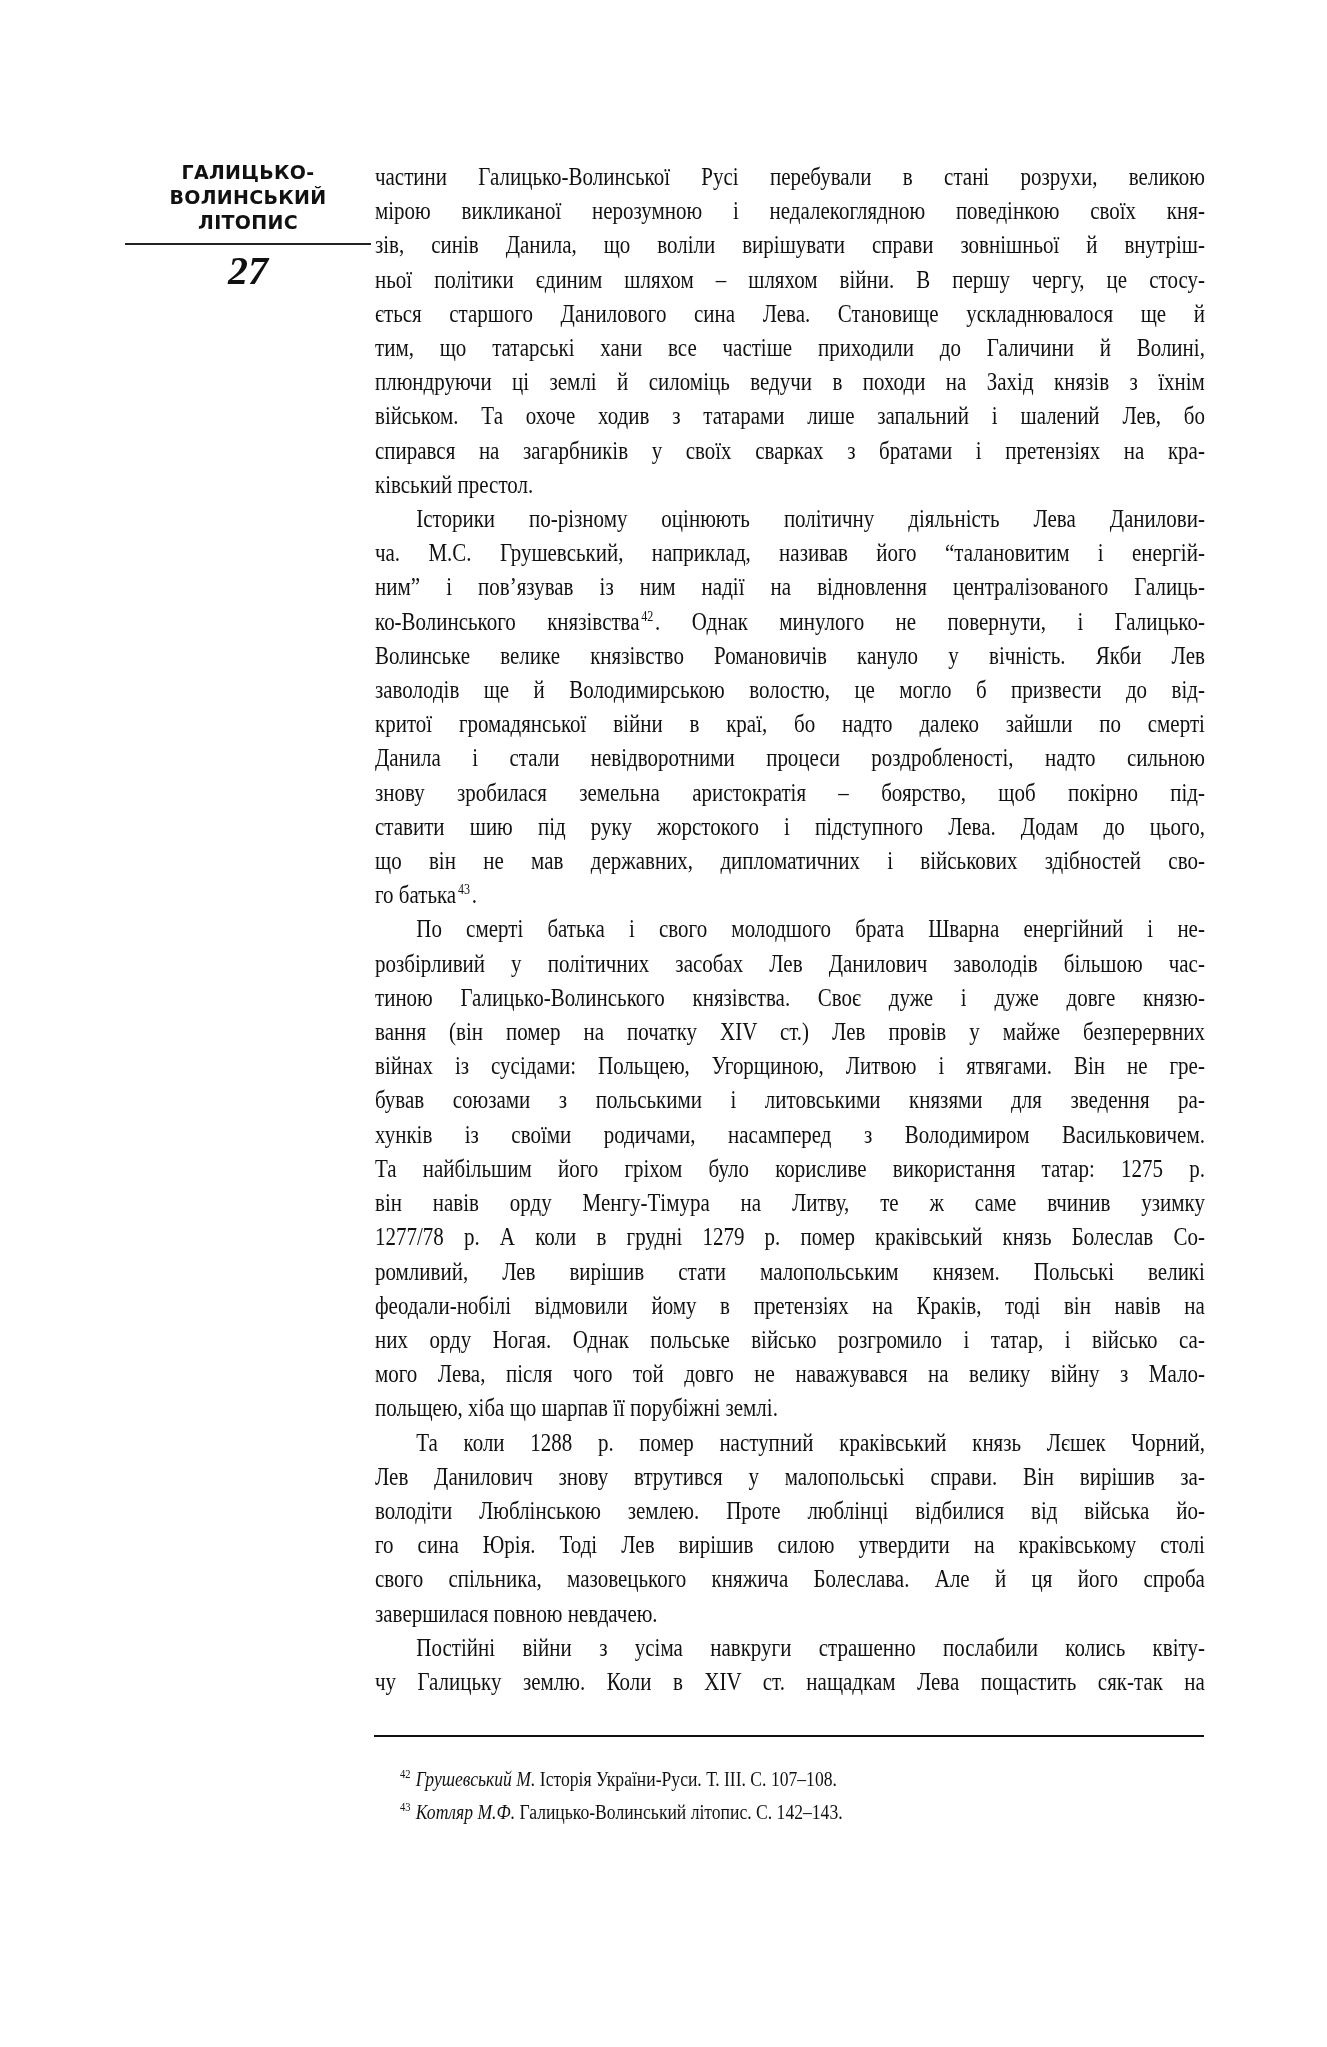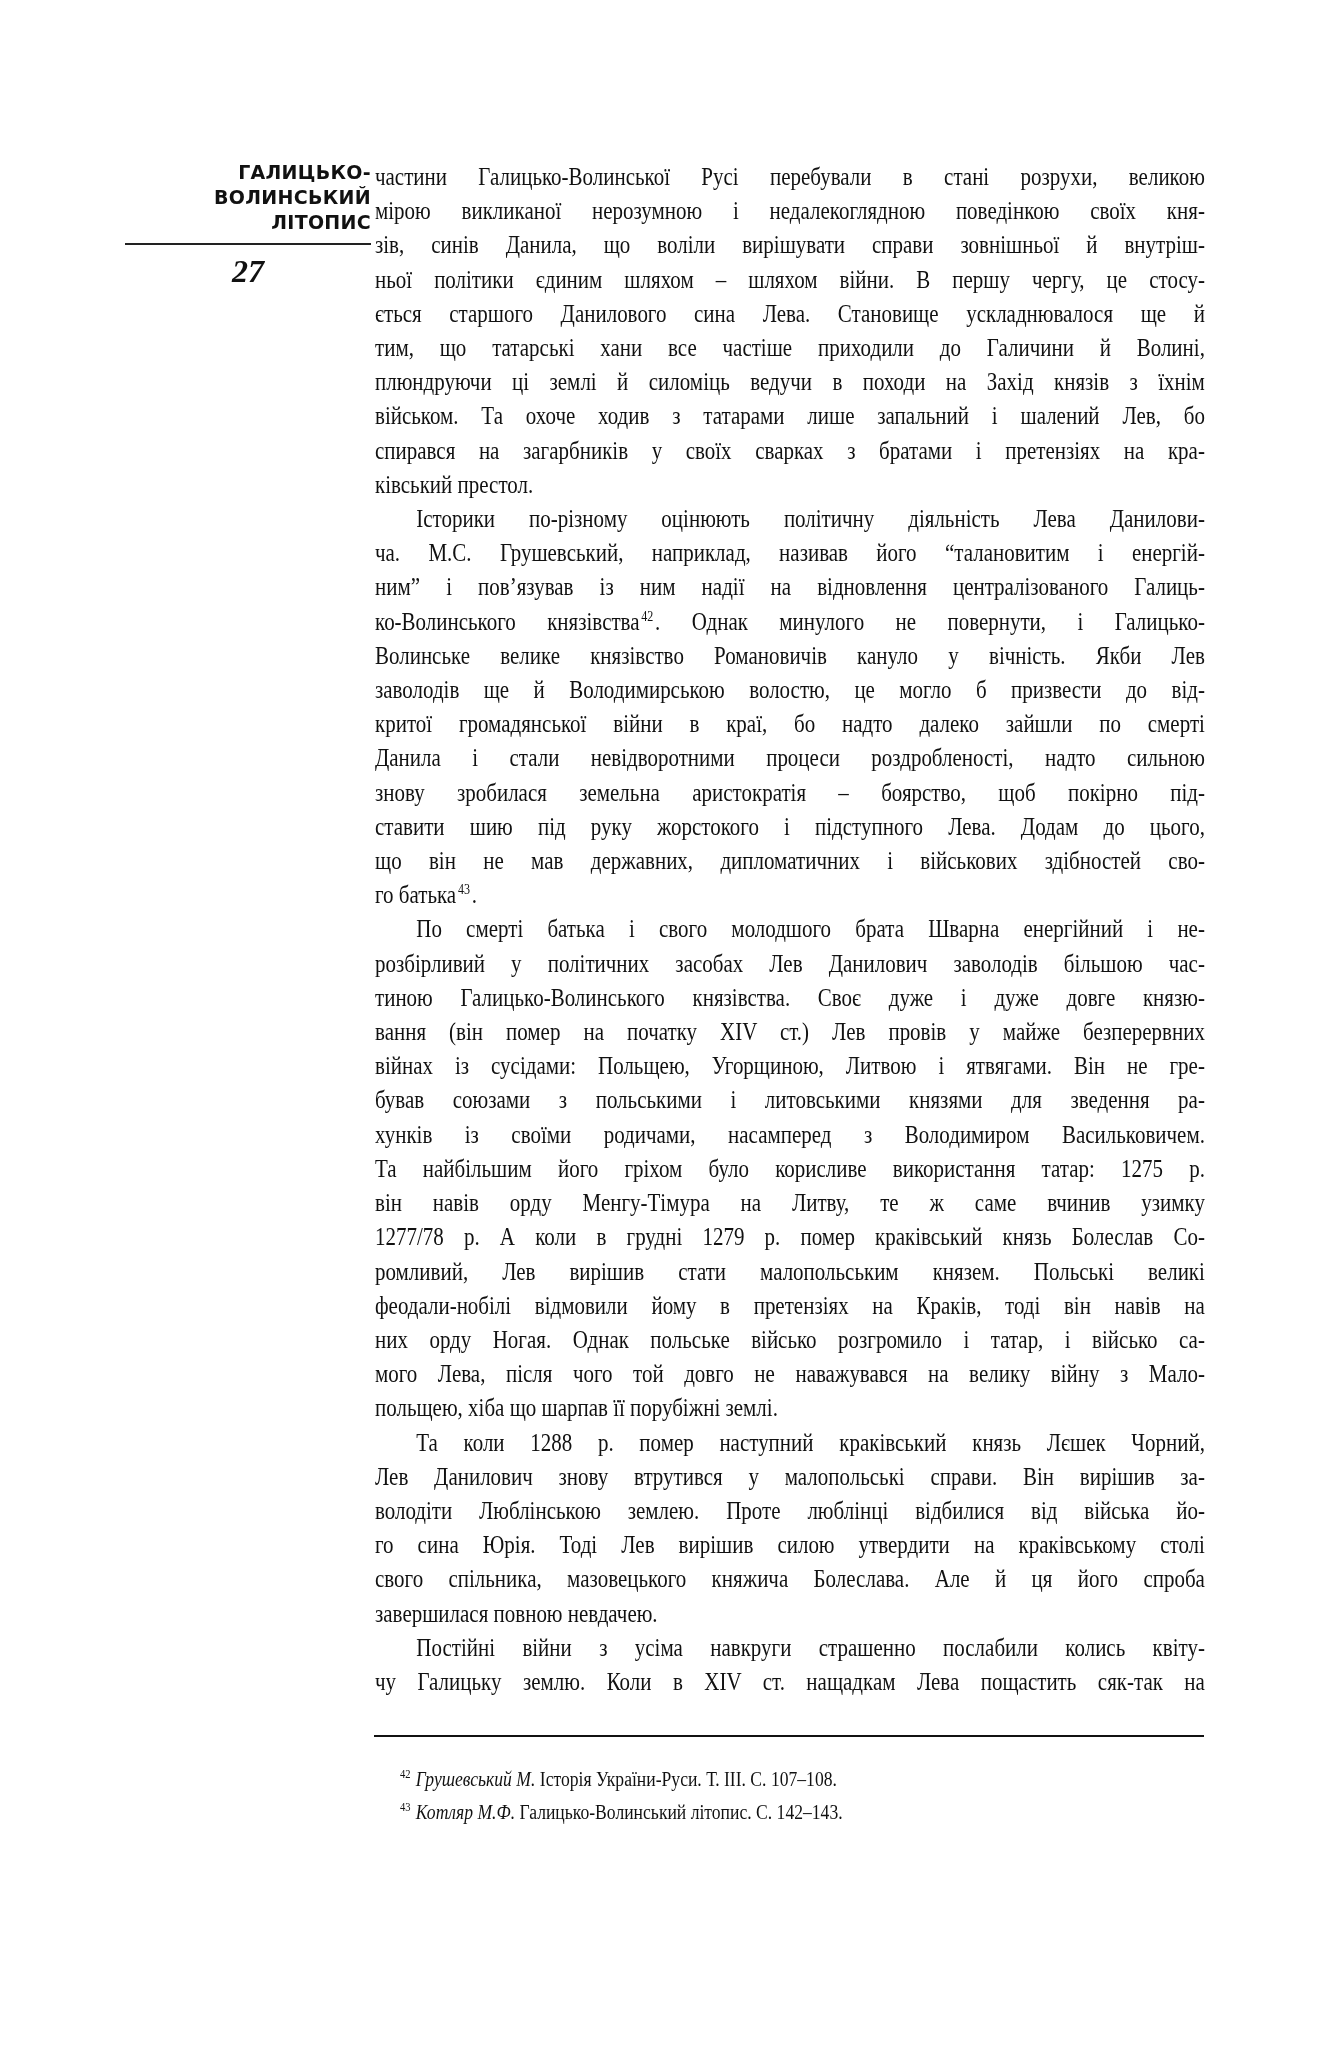--- a/index.html
+++ b/index.html
@@ -4,27 +4,26 @@
 <style>
   html, body { margin: 0; padding: 0; background: #ffffff; }
   body { width: 1327px; height: 2047px; position: relative; overflow: hidden; color: #111; }
   .sidebar {
     position: absolute; left: 125px; top: 160px; width: 246px;
     text-align: center; font-family: "Liberation Sans", sans-serif;
   }
   .running-title {
     font-weight: bold; font-size: 19px; line-height: 25px; letter-spacing: 0.3px;
     font-family: "DejaVu Sans", sans-serif;
-    text-align: right;
   }
   .running-title div { display: block; }
   .side-rule { height: 2px; background: #222; margin: 8px 0 6px 0; }
   .page-number {
     font-family: "Liberation Serif", serif; font-style: italic; font-weight: bold;
-    font-size: 32px; line-height: 40px; text-align: center;
+    font-size: 40px; line-height: 40px; text-align: center;
   }
   .body-text {
     position: absolute; left: 375px; top: 160px; width: 830px;
     font-family: "Liberation Serif", serif; font-size: 24.4px; line-height: 34.2px;
     text-align: justify; transform: scaleX(0.86); transform-origin: left top;
   }
   .body-text .line { display: block; white-space: nowrap; text-align-last: justify; text-align: justify; width: 965px; }
   .body-text .line.last { text-align-last: left; }
   .body-text .line.indent { padding-left: 48px; width: 917px; }
   sup { font-size: 14px; vertical-align: super; line-height: 0; margin: 0 2px; }

